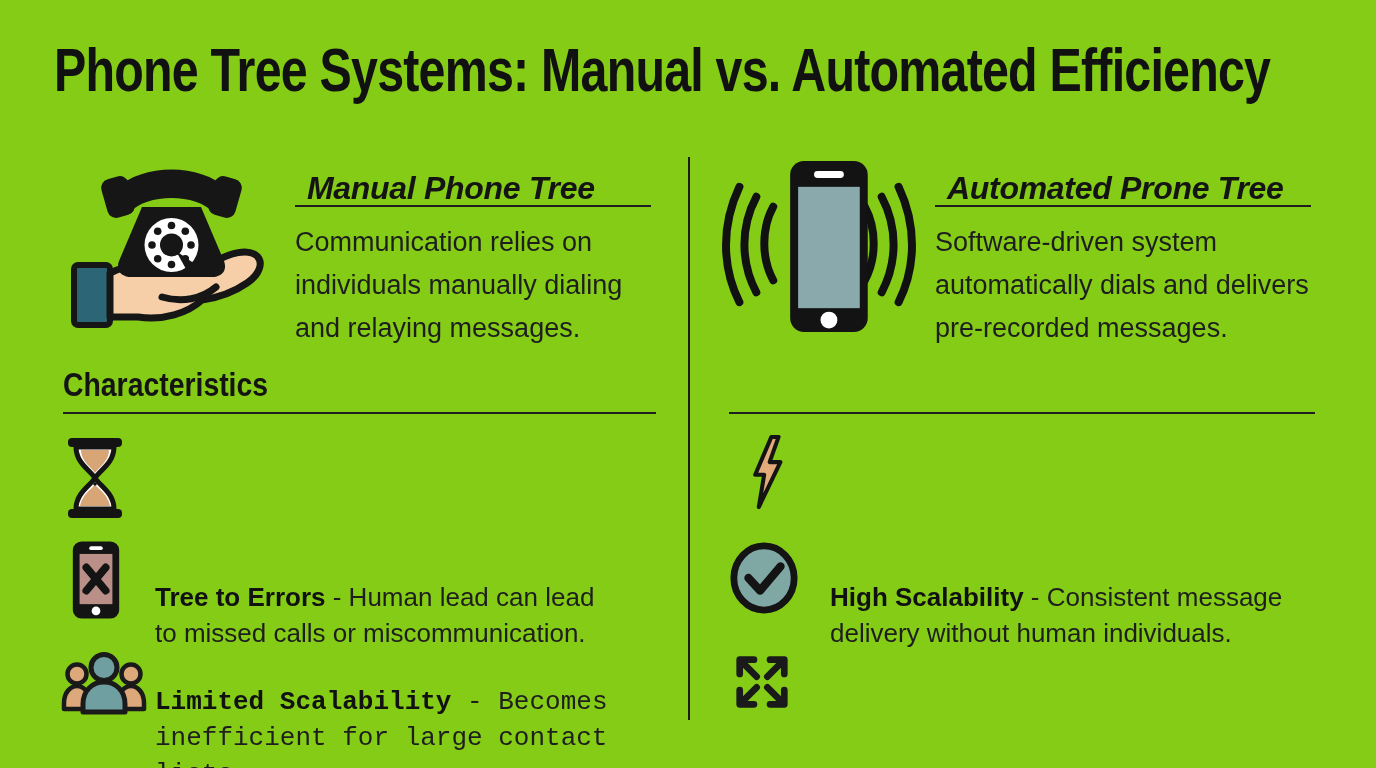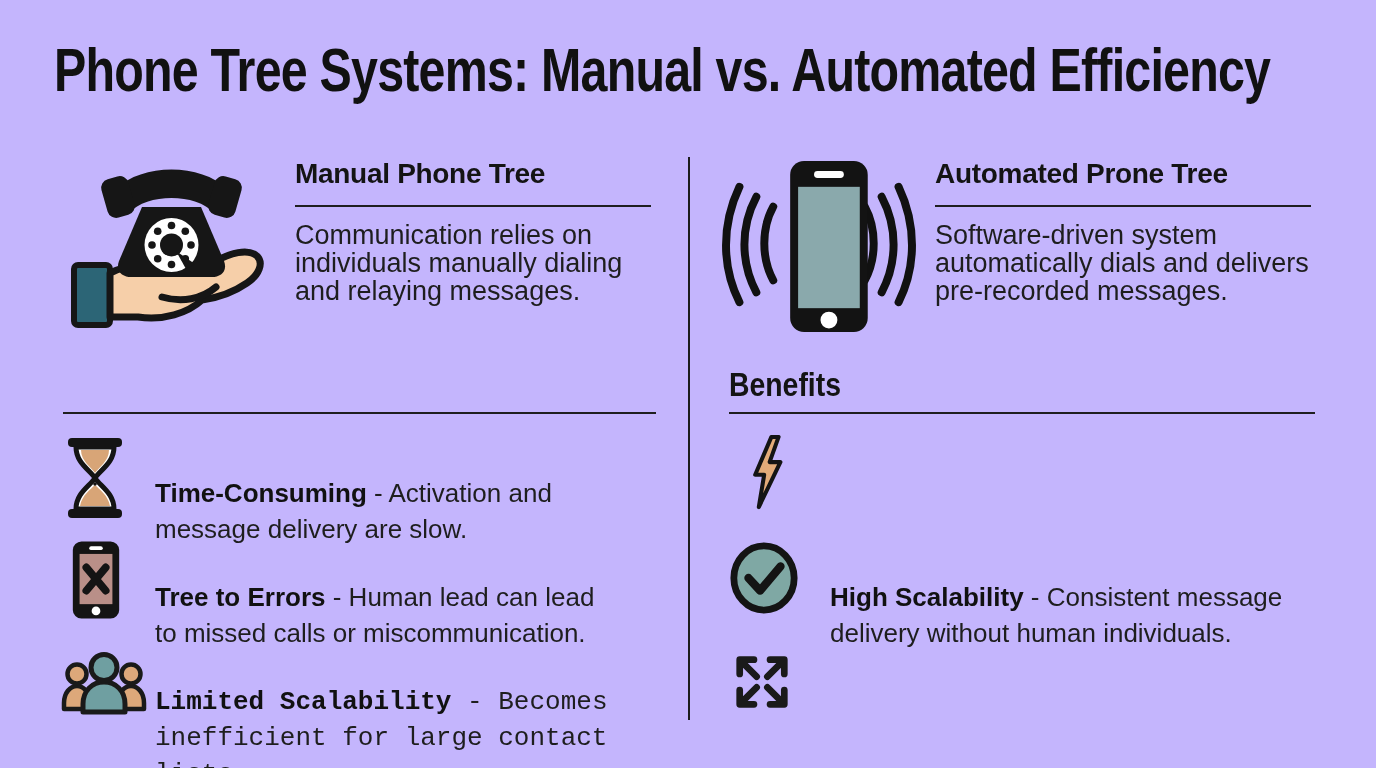--- a/index.html
+++ b/index.html
@@ -1,47 +1,47 @@
 <!DOCTYPE html>
 <html><head>
 <meta charset="utf-8">
 <style>
   html,body{margin:0;padding:0;}
   .canvas{
     position:relative;
     width:1376px;height:768px;
-    background:#c4b5fd;
+    background:#84cc16;
     overflow:hidden;
     font-family:"Liberation Sans", sans-serif;
     color:#1a1a1a;
   }
   .abs{position:absolute;}
   .title{
     left:54px;top:34px;
     font-size:62px;font-weight:bold;color:#111;
     letter-spacing:-1px;white-space:nowrap;
     transform:scaleX(0.78);transform-origin:0 0;
     margin:0;
   }
   .divider{
     left:688px;top:157px;width:2px;height:563px;
     background:#1c1c1c;
   }
   .rule{height:2px;background:#1f1f1f;}
   h2.colhead{
-    margin:0;font-size:28px;font-weight:bold;color:#141414;
-    white-space:nowrap;letter-spacing:-0.3px;
+    margin:12px;font-size:32px;font-weight:bold;color:#141414;
+    white-space:nowrap;letter-spacing:-0.3px;font-style:italic;
   }
   .sechead{
     margin:0;font-size:33px;font-weight:bold;color:#141414;
     white-space:nowrap;display:inline-block;
     transform:scaleX(0.86);transform-origin:0 50%;
   }
   .desc{
-    margin:0;font-size:27px;line-height:28px;color:#1e1e1e;
+    margin:0;font-size:27px;line-height:43px;color:#1e1e1e;
     white-space:pre-line;
   }
   .item-text{
     font-size:26px;line-height:36px;color:#1e1e1e;
     white-space:pre-line;
   }
   .item-text .term{font-weight:bold;color:#111;}
   .icon-box{display:flex;align-items:center;justify-content:center;}
   svg{display:block;}
 </style>
@@ -97,36 +97,35 @@
       <circle cx="110" cy="166" r="8.5" fill="#ffffff"></circle>
     </svg>
   </div>
 
   <h2 class="abs colhead" style="left:935px;top:158px;">Automated Prone Tree</h2>
   <div class="abs rule" style="left:935px;top:205px;width:376px;"></div>
   <p class="abs desc" style="left:935px;top:221px;width:438px;">Software-driven system
 automatically dials and delivers
 pre-recorded messages.</p>
 
+  <div class="abs" style="left:63px;top:366px;">
+    <h3 class="sechead">Characteristics</h3>
+  </div>
   <div class="abs rule" style="left:63px;top:412px;width:593px;"></div>
 
   <div class="abs icon-box" style="left:64px;top:434px;width:62px;height:88px;">
     <svg width="62" height="86" viewBox="0 0 62 84">
       <path d="M12 11 H50 C50 27 36 34 31 42 C36 50 50 57 50 73 H12 C12 57 26 50 31 42 C26 34 12 27 12 11 Z" fill="#ffffff" stroke="#141414" stroke-width="5" stroke-linejoin="round"></path>
       <path d="M17 14 H45 C45 25 35 31 31 37 C27 31 17 25 17 14 Z" fill="#d8a577"></path>
       <path d="M16 70 H46 C44 59 35 53 31 49 C27 53 18 59 16 70 Z" fill="#d8a577"></path>
       <circle cx="31" cy="43" r="1.8" fill="#141414"></circle>
       <circle cx="31" cy="48" r="1.8" fill="#141414"></circle>
       <rect x="4" y="2" width="54" height="9" rx="4" fill="#141414"></rect>
       <rect x="4" y="73" width="54" height="9" rx="4" fill="#141414"></rect>
     </svg>
-  </div>
-  <div class="abs item-text" style="left:155px;top:439px;width:520px;">
-    <span class="term">Time-Consuming</span><span> - Activation and
-message delivery are slow.</span>
   </div>
 
   <div class="abs icon-box" style="left:67px;top:537px;width:58px;height:86px;">
     <svg width="56" height="84" viewBox="0 0 58 86">
       <rect x="5" y="3" width="48" height="80" rx="9" fill="#141414"></rect>
       <rect x="12" y="16" width="34" height="52" fill="#b98f88"></rect>
       <rect x="22" y="8" width="14" height="4" rx="2" fill="#ffffff"></rect>
       <circle cx="29" cy="75" r="4.5" fill="#ffffff"></circle>
       <path d="M19 30 L39 54 M39 30 L19 54" stroke="#141414" stroke-width="8" stroke-linecap="round"></path>
     </svg>
@@ -144,23 +143,20 @@
       <circle cx="71" cy="24" r="9.5" fill="#dda87a" stroke="#1a1a1a" stroke-width="4.5"></circle>
       <path d="M23 62 V54 C23 41 32 32 44 32 C56 32 65 41 65 54 V62 Z" fill="#6f9fa1" stroke="#1a1a1a" stroke-width="5" stroke-linejoin="round"></path>
       <circle cx="44" cy="17.5" r="13" fill="#6f9fa1" stroke="#1a1a1a" stroke-width="5"></circle>
     </svg>
   </div>
   <div class="abs item-text" style="left:155px;top:648px;width:520px;font-family:Liberation Mono, monospace;">
     <span class="term">Limited Scalability</span><span> - Becomes
 inefficient for large contact lists.</span>
   </div>
 
-  <div class="abs" style="left:729px;top:366px;">
-    <h3 class="sechead">Benefits</h3>
-  </div>
   <div class="abs rule" style="left:729px;top:412px;width:586px;"></div>
 
   <div class="abs icon-box" style="left:748px;top:432px;width:36px;height:80px;">
     <svg width="36" height="78" viewBox="0 0 40 84">
       <path d="M26,3 L8,45 H18 L12,81 L36,31 H24 L34,3 Z" fill="#e3ab79" stroke="#141414" stroke-width="4.5" stroke-linejoin="round"></path>
     </svg>
   </div>
 
   <div class="abs icon-box" style="left:727px;top:541px;width:74px;height:74px;">
     <svg width="72" height="72" viewBox="0 0 74 74">

